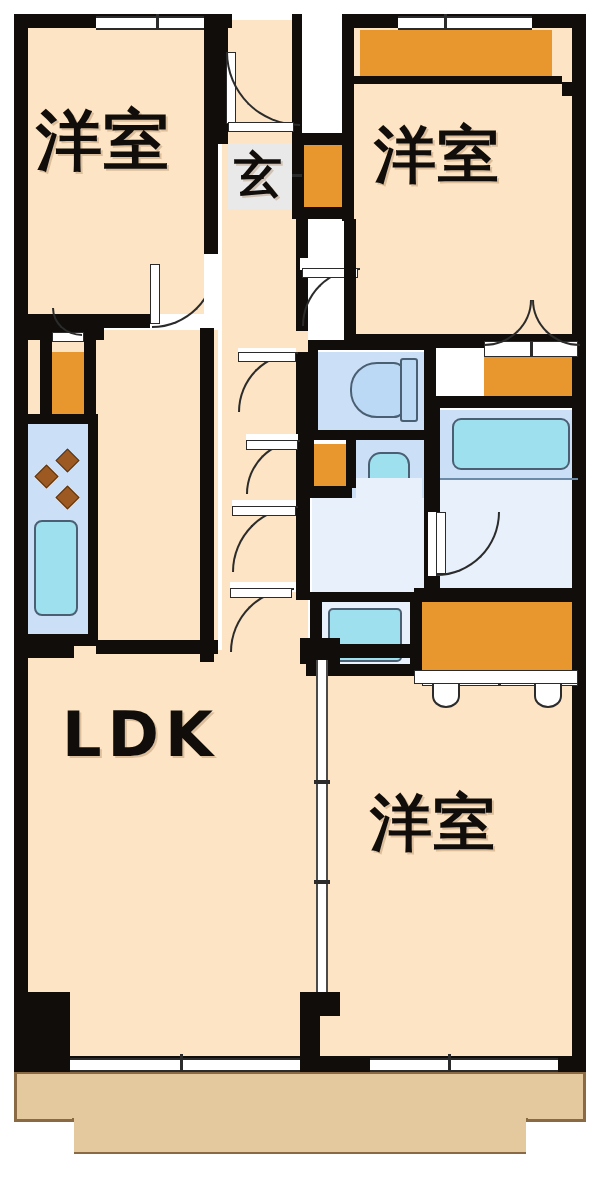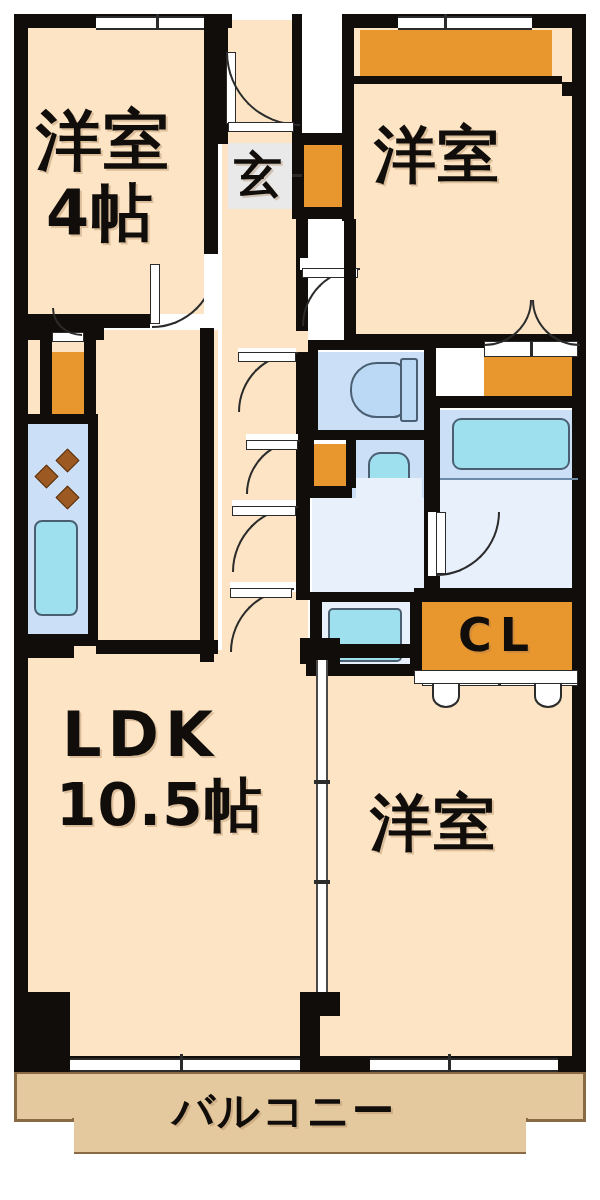--- a/index.html
+++ b/index.html
@@ -208,28 +208,24 @@
   <div class="abs wall" style="left:300px;top:1014px;width:20px;height:44px;"></div>
 
   <div class="abs wall" style="left:338px;top:644px;width:84px;height:14px;"></div>
 
   <div class="abs white" style="left:414px;top:670px;width:164px;height:14px;border:1px solid #2b2b2b;"></div>
 
   <div class="win" style="left:370px;top:1058px;width:188px;height:10px;"></div>
   <div class="winline" style="left:448px;top:1054px;width:3px;height:18px;"></div>
 
   <div class="lbl jp" style="left:36px;top:108px;font-size:66px;">洋室</div>
-  <div class="lbl jp" style="left:46px;top:182px;font-size:62px;">4帖</div>
 
   <div class="lbl jp" style="left:374px;top:124px;font-size:62px;">洋室</div>
 
   <div class="lbl jp" style="left:234px;top:150px;font-size:48px;">玄</div>
 
   <div class="lbl" style="left:62px;top:704px;font-size:62px;letter-spacing:6px;text-align:center;">LDK</div>
-  <div class="lbl jp" style="left:56px;top:776px;font-size:58px;">10.5帖</div>
 
   <div class="lbl jp" style="left:370px;top:792px;font-size:62px;">洋室</div>
 
-  <div class="lbl" style="left:458px;top:612px;font-size:46px;letter-spacing:8px;">CL</div>
-
-  <div class="lbl jp" style="left:172px;top:1090px;font-size:42px;letter-spacing:2px;">バルコニー</div>
+
 
 </div>
 
 </body></html>

